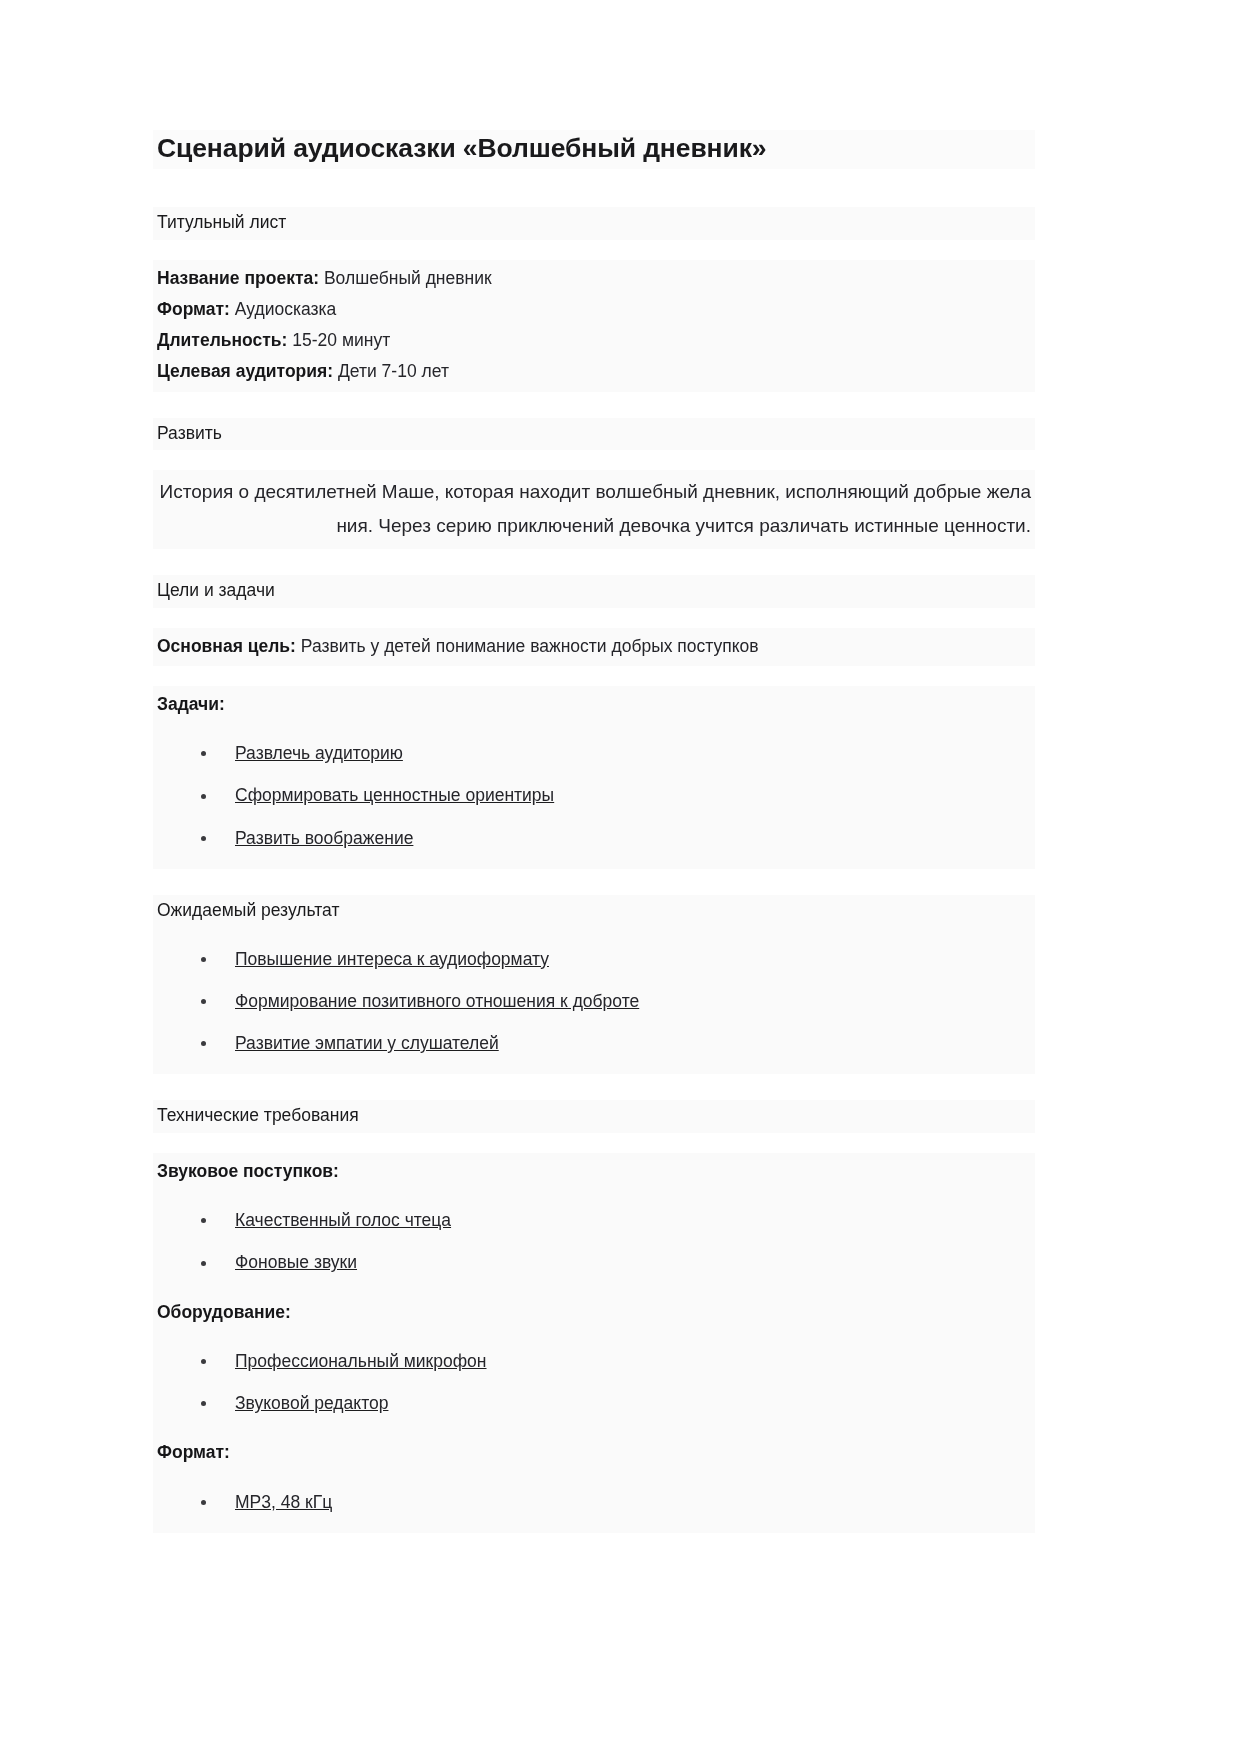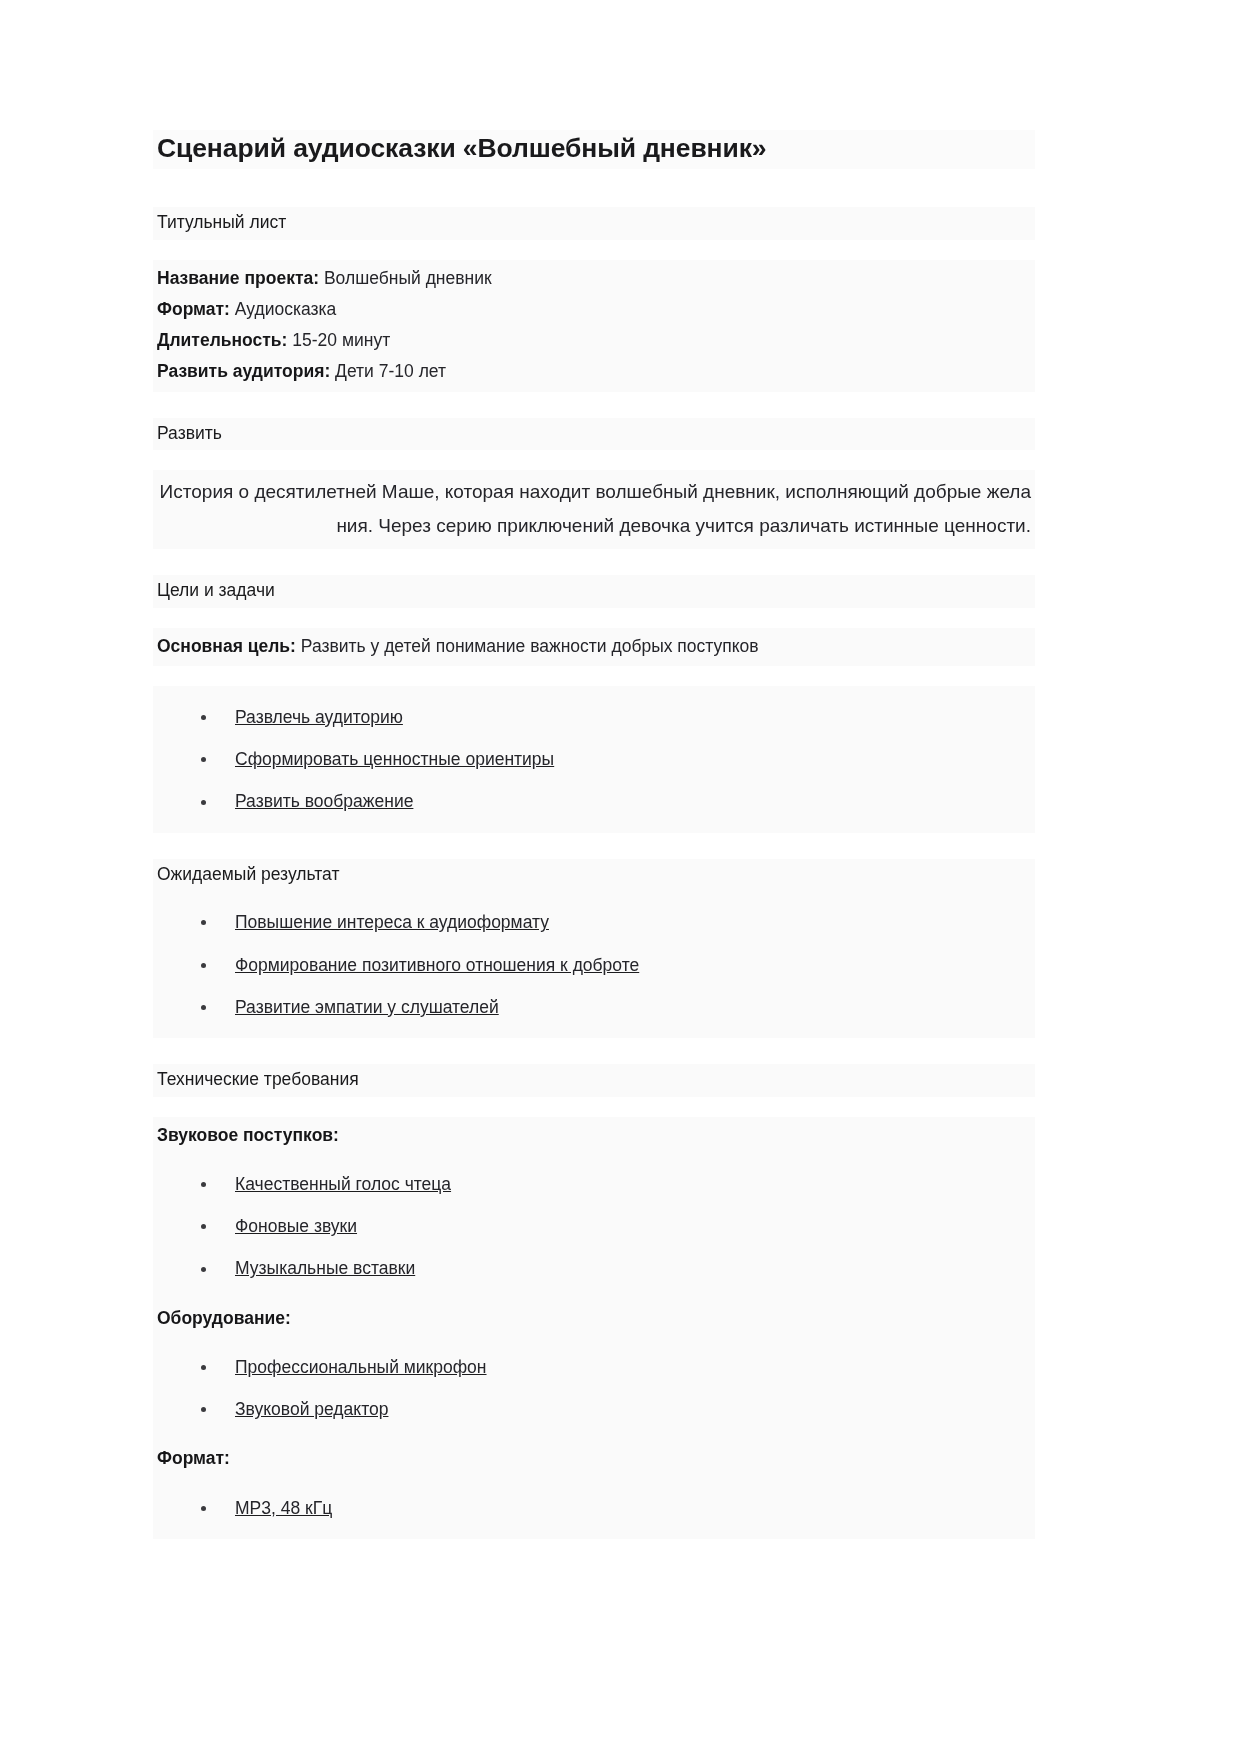--- a/index.html
+++ b/index.html
@@ -140,21 +140,21 @@
       </div>
       <div class="meta-line">
         <span class="label">Формат:</span>
         <span class="value">Аудиосказка</span>
       </div>
       <div class="meta-line">
         <span class="label">Длительность:</span>
         <span class="value">15-20 минут</span>
       </div>
       <div class="meta-line">
-        <span class="label">Развить аудитория:</span>
+        <span class="label">Целевая аудитория:</span>
         <span class="value">Дети 7-10 лет</span>
       </div>
     </div>
 
     <div class="gap-md"></div>
 
     <div class="section-heading">Развить</div>
     <div class="gap-sm"></div>
     <p class="para">История о десятилетней Маше, которая находит волшебный дневник, исполняющий добрые желания. Через серию приключений девочка учится различать истинные ценности.</p>
 
@@ -165,20 +165,21 @@
 
     <div class="meta-block">
       <div class="meta-line">
         <span class="label">Основная цель:</span>
         <span class="value">Развить у детей понимание важности добрых поступков</span>
       </div>
     </div>
 
     <div class="gap-sm"></div>
 
+    <div class="lead-label">Задачи:</div>
 
     <ul class="bullets">
       <li>Развлечь аудиторию</li>
       <li>Сформировать ценностные ориентиры</li>
       <li>Развить воображение</li>
     </ul>
 
     <div class="gap-md"></div>
 
     <div class="section-heading">Ожидаемый результат</div>
@@ -192,21 +193,20 @@
     <div class="gap-md"></div>
 
     <div class="section-heading">Технические требования</div>
     <div class="gap-sm"></div>
 
     <div class="lead-label">Звуковое поступков:</div>
 
     <ul class="bullets">
       <li>Качественный голос чтеца</li>
       <li>Фоновые звуки</li>
-      <li>Музыкальные вставки</li>
     </ul>
 
     <div class="lead-label">Оборудование:</div>
 
     <ul class="bullets">
       <li>Профессиональный микрофон</li>
       <li>Звуковой редактор</li>
     </ul>
 
     <div class="lead-label">Формат:</div>

